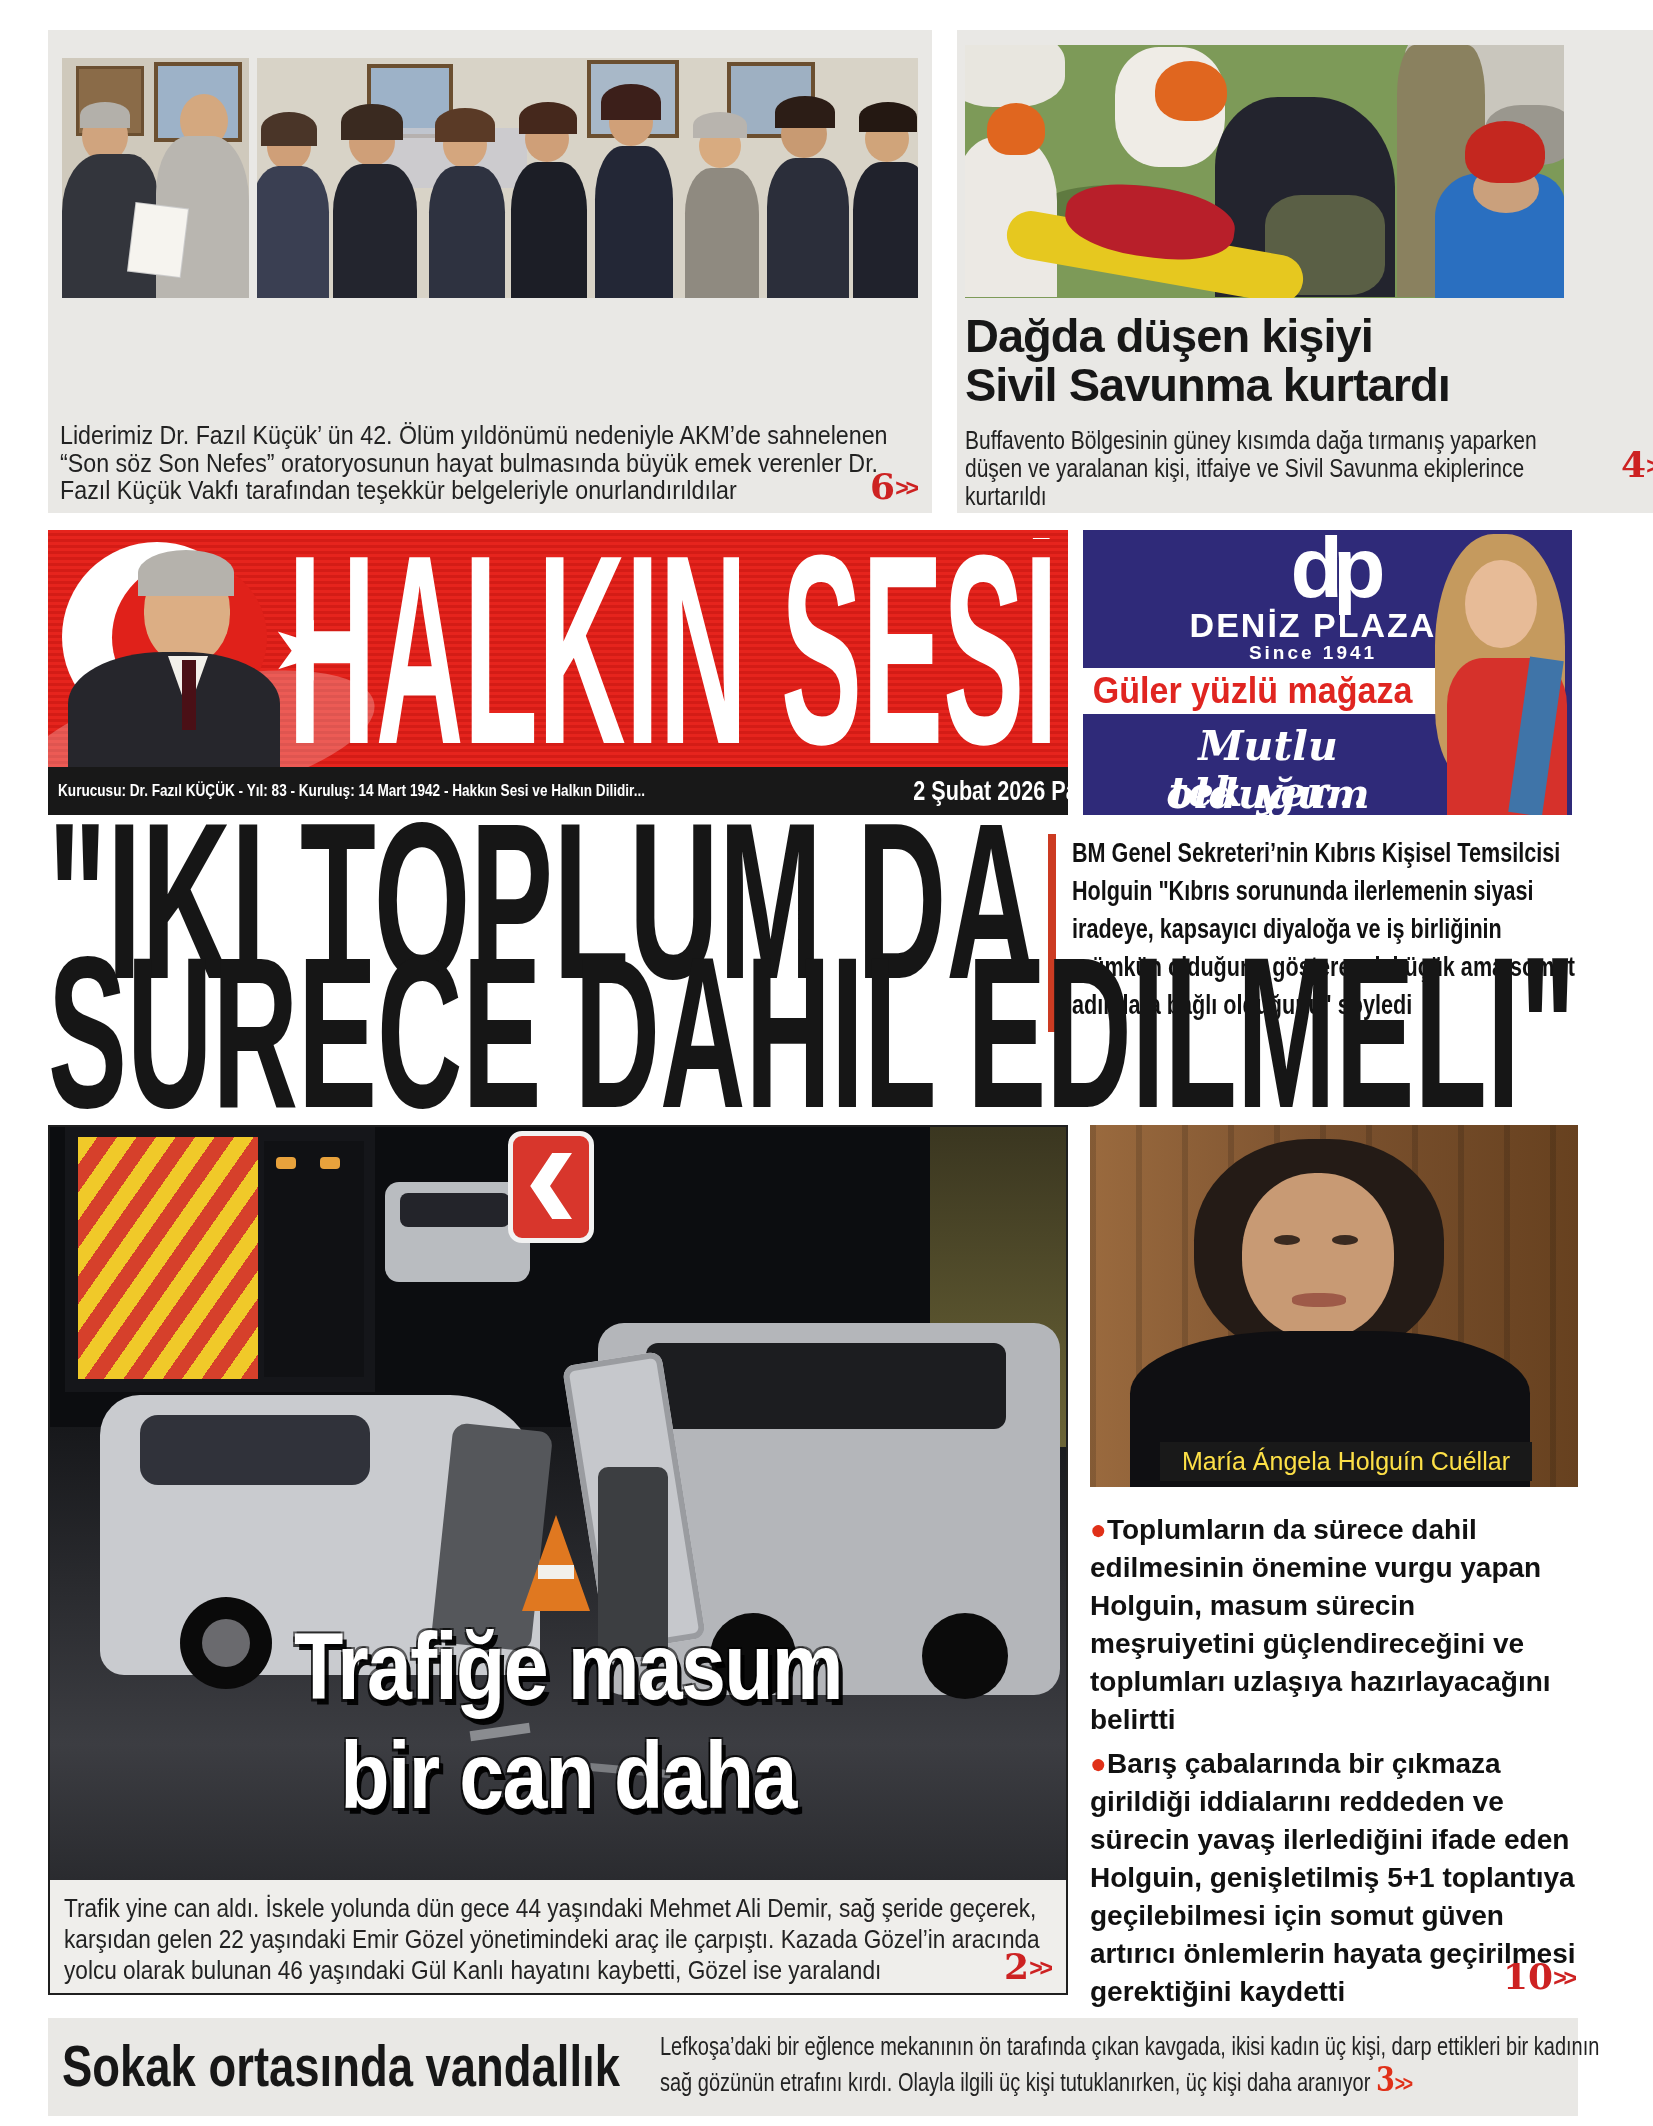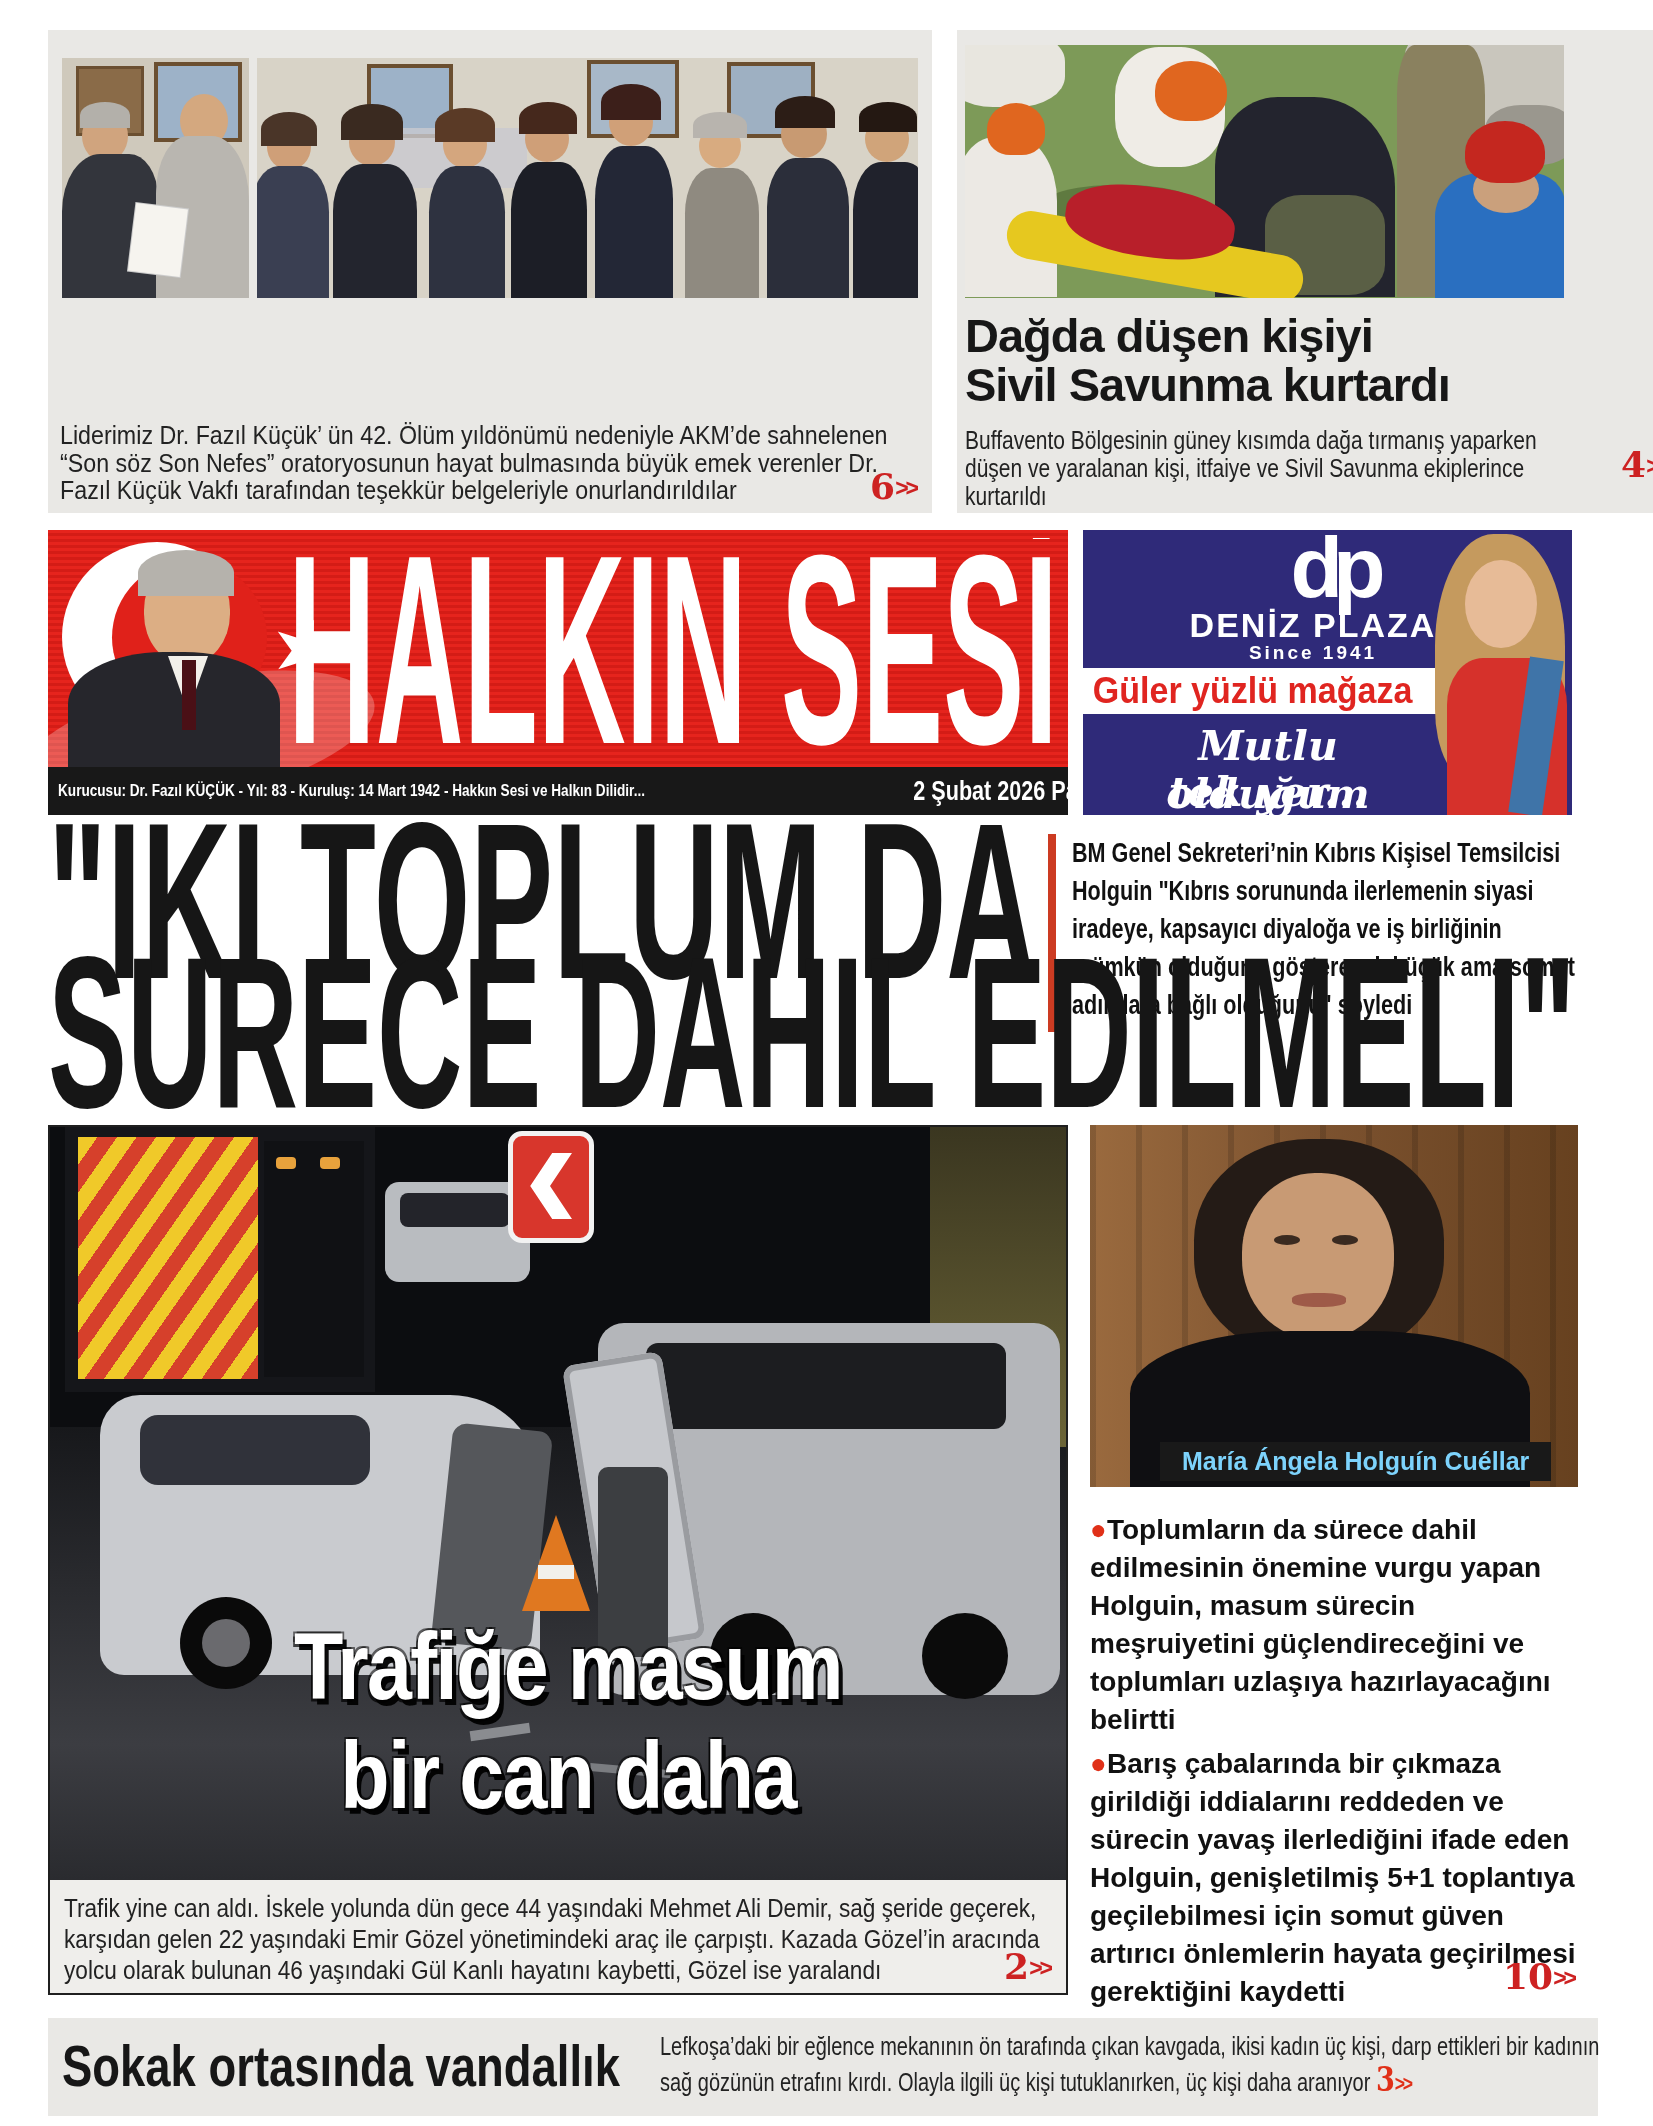--- a/index.html
+++ b/index.html
@@ -8,21 +8,21 @@
   .abs{position:absolute;}
   .block{position:absolute;background:#e9e8e5;}
   .photo{position:absolute;overflow:hidden;}
   .shape{position:absolute;}
   .headline{font-weight:bold;color:#171717;letter-spacing:-1px;line-height:1.04;}
   .bodytxt{color:#222;transform-origin:0 0;}
   .ref{position:absolute;color:#cd2222;font-weight:bold;white-space:nowrap;}
   .ref .n{font-family:"DejaVu Serif",serif;font-size:36px;}
   .ref .a{font-size:23px;letter-spacing:-3px;vertical-align:3px;}
   .svgHead{font-family:"Liberation Sans",sans-serif;font-weight:bold;}
-  .caption-bar{position:absolute;background:#191919;color:#7dd3fc;font-weight:bold;text-align:center;}
+  .caption-bar{position:absolute;background:#191919;color:#fde047;font-weight:normal;text-align:center;}
   .scanred{background:repeating-linear-gradient(180deg,#e6241d 0 3px,#d41c16 3px 6px);}
   .overlay-title{font-weight:bold;color:#fff;text-align:center;line-height:1.08;font-size:95px;
      letter-spacing:-2px;transform:scale(.85,1);transform-origin:center top;white-space:nowrap;
      text-shadow:5px 6px 0 rgba(0,0,0,.95),-2px -2px 0 rgba(0,0,0,.55),2px -2px 0 rgba(0,0,0,.55),-2px 3px 0 rgba(0,0,0,.7);}
   .bullet-par{font-weight:bold;font-size:28px;line-height:38px;color:#111;
      width:570px;transform:scale(.85,1);transform-origin:0 0;}
   .dotred{color:#e03018;}
 </style>
 </head>
 <body>
@@ -231,20 +231,20 @@
       <span class="bullet-par"><span class="dotred">●</span><span>Toplumların da sürece dahil edilmesinin önemine vurgu yapan Holguin, masum sürecin meşruiyetini güçlendireceğini ve toplumları uzlaşıya hazırlayacağını belirtti</span></span>
     </div>
     <div class="abs" style="left:0;top:620px;">
       <span class="bullet-par"><span class="dotred">●</span><span>Barış çabalarında bir çıkmaza girildiği iddialarını reddeden ve sürecin yavaş ilerlediğini ifade eden Holguin, genişletilmiş 5+1 toplantıya geçilebilmesi için somut güven artırıcı önlemlerin hayata geçirilmesi gerektiğini kaydetti</span></span>
     </div>
     <div class="ref" style="right:4px;top:830px;">
       <span class="n">10</span><span class="a">&gt;&gt;</span>
     </div>
   </div>
 
-  <div class="block" style="left:48px;top:2018px;width:1530px;height:98px;padding-left:20px;">
+  <div class="block" style="left:48px;top:2018px;width:1530px;height:98px;">
     <svg style="position:absolute;left:14px;top:22px;" width="565" height="62">
       <text class="svgHead" x="0" y="46" font-size="58" fill="#171717" textLength="558" lengthAdjust="spacingAndGlyphs">Sokak ortasında vandallık</text>
     </svg>
     <div class="bodytxt" style="position:absolute;left:612px;top:12px;width:1180px;font-size:25px;line-height:33px;transform:scale(.8,1);"><span>Lefkoşa’daki bir eğlence mekanının ön tarafında çıkan kavgada, ikisi kadın üç kişi, darp ettikleri bir kadının sağ gözünün etrafını kırdı. Olayla ilgili üç kişi tutuklanırken, üç kişi daha aranıyor </span><span class="dotred" style="font-family:'DejaVu Serif',serif;font-weight:bold;font-size:34px;">3</span><span class="dotred" style="font-weight:bold;font-size:22px;letter-spacing:-3px;">&gt;&gt;</span></div>
   </div>
 
 </div>
 
 </body></html>

